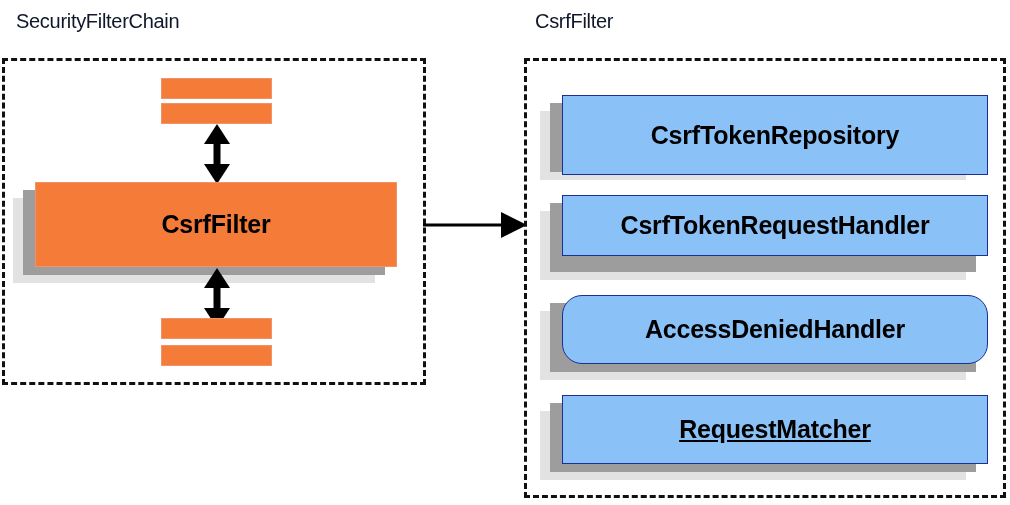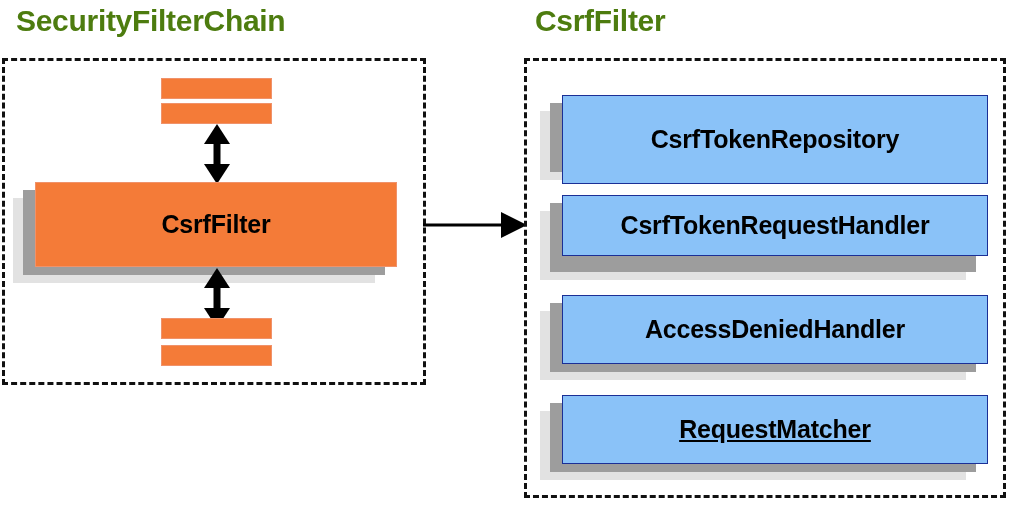--- a/index.html
+++ b/index.html
@@ -17,23 +17,23 @@
   .canvas {
     position: absolute;
     left: 0; top: 0;
     width: 1010px;
     height: 505px;
   }
 
   
   .panel-title {
     position: absolute;
-    font-size: 30px;
-    font-weight: bold;
-    color: #4d7c0f;
+    font-size: 20px;
+    font-weight: normal;
+    color: #0f172a;
     letter-spacing: -0.3px;
     white-space: nowrap;
     line-height: 34px;
   }
   #title-left  { left: 16px;  top: 4px; }
   #title-right { left: 535px; top: 4px; }
 
   
   .dashed-box {
     position: absolute;
@@ -144,37 +144,37 @@
   <svg class="arrow-svg" style="left:423px; top:208px;" width="104" height="34" viewBox="0 0 104 34">
     <line x1="0" y1="17" x2="86" y2="17" stroke="#000000" stroke-width="3"></line>
     <polygon points="104,17 78,4 78,30" fill="#000000"></polygon>
   </svg>
 
   <div class="dashed-box" id="box-right"></div>
 
   <div class="card blue" style="left:562px; top:95px;">
     <div class="layer back2" style="width:426px; height:69px;"></div>
     <div class="layer back1" style="width:426px; height:69px;"></div>
-    <div class="layer front" style="width:426px; height:89px;">
+    <div class="layer front" style="width:426px; height:80px;">
       <span class="label">CsrfTokenRepository</span>
     </div>
   </div>
 
   <div class="card blue" style="left:562px; top:195px;">
     <div class="layer back2" style="width:426px; height:69px;"></div>
     <div class="layer back1" style="width:426px; height:69px;"></div>
     <div class="layer front" style="width:426px; height:61px;">
       <span class="label">CsrfTokenRequestHandler</span>
     </div>
   </div>
 
   <div class="card blue" style="left:562px; top:295px;">
     <div class="layer back2" style="width:426px; height:69px;"></div>
     <div class="layer back1" style="width:426px; height:69px;"></div>
-    <div class="layer front" style="width:426px; height:69px;">
+    <div class="layer front" style="width:426px; height:69px;border-radius:20px;">
       <span class="label">AccessDeniedHandler</span>
     </div>
   </div>
 
   <div class="card blue" style="left:562px; top:395px;">
     <div class="layer back2" style="width:426px; height:69px;"></div>
     <div class="layer back1" style="width:426px; height:69px;"></div>
     <div class="layer front" style="width:426px; height:69px;text-decoration:underline;">
       <span class="label">RequestMatcher</span>
     </div>

